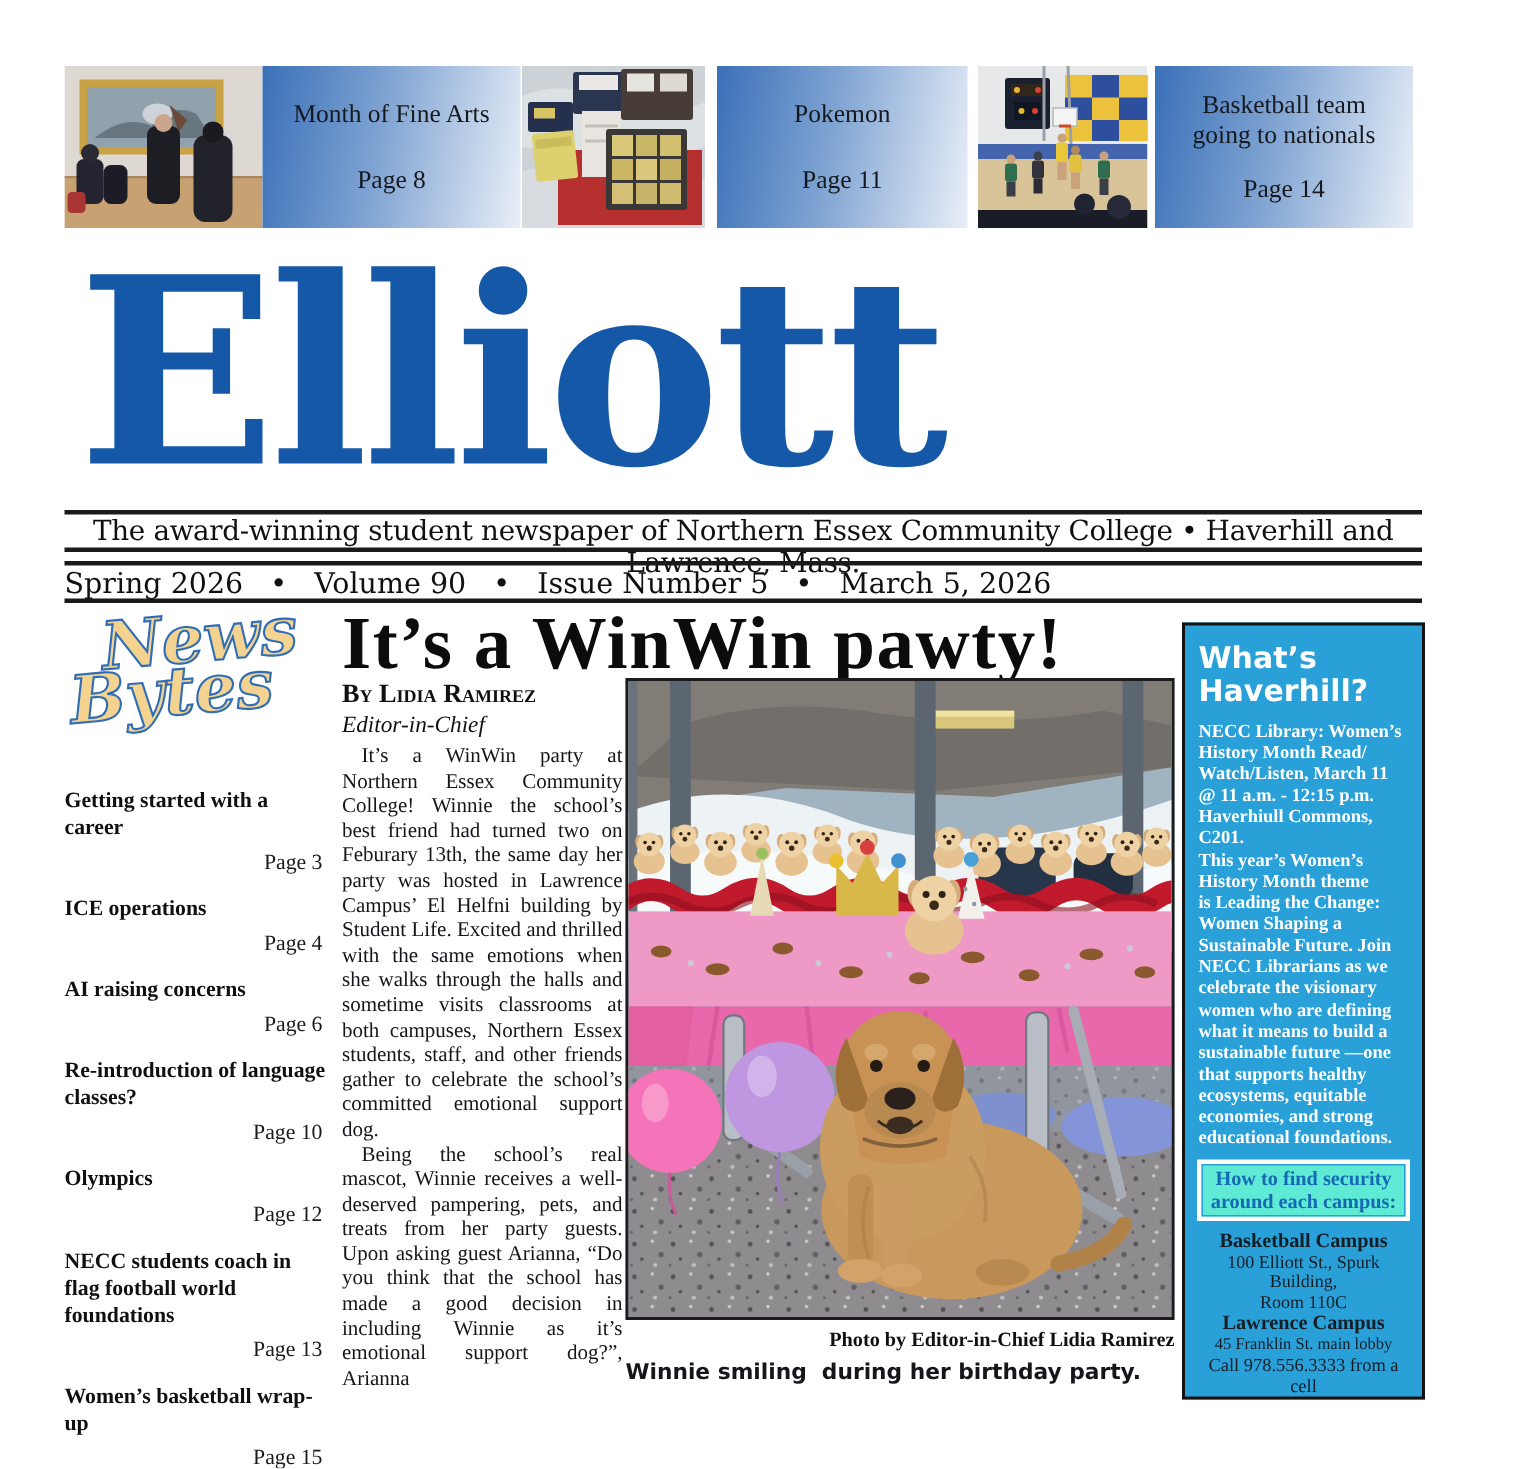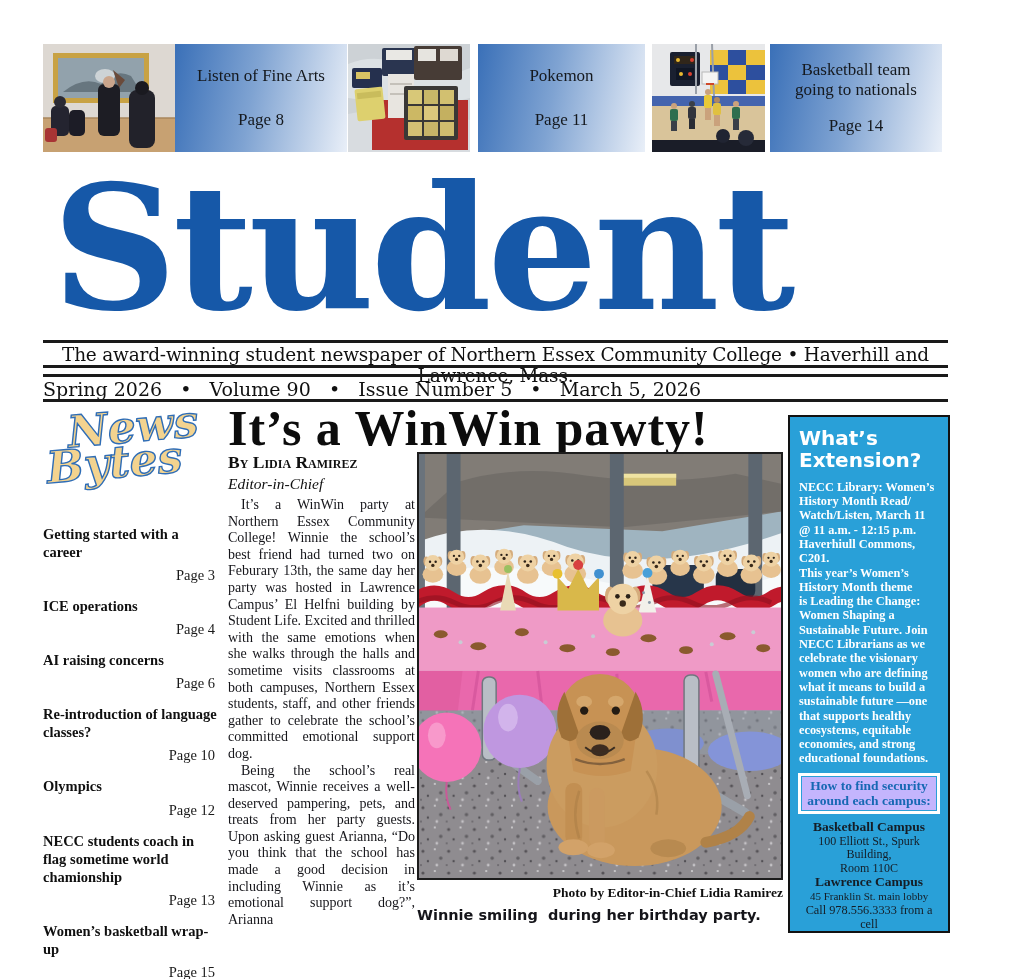--- a/index.html
+++ b/index.html
@@ -50,21 +50,21 @@
   .caption{font-family:"DejaVu Sans",sans-serif;font-weight:bold;font-size:14.5px;
     white-space:pre;color:#15151a;}
 
   
   .wh-box{background:#29a0d8;border:2px solid #121212;box-sizing:border-box;
     padding:10px 9px;overflow:hidden;}
   .wh-title{font-family:"DejaVu Sans",sans-serif;font-weight:bold;font-size:20px;
     line-height:1.12;color:#fff;white-space:pre-line;}
   .wh-body{margin-top:8px;font-weight:bold;font-size:12.3px;line-height:14.3px;color:#fff;
     white-space:pre-line;}
-  .sec-box{margin:10px 2px 0 2px;background:#c4b5fd;border:1.5px solid #2a9fd8;
+  .sec-box{margin:10px 2px 0 2px;background:#5eead4;border:1.5px solid #2a9fd8;
     box-shadow:0 0 0 3px #fff;padding:1px 0 2px 0;text-align:center;
     font-weight:bold;font-size:13.5px;line-height:1.12;color:#1668b3;white-space:pre-line;}
   .campus{margin-top:9px;text-align:center;color:#151d26;}
   .c-name{font-weight:bold;font-size:13.5px;line-height:1.1;}
   .c-addr{font-size:12px;line-height:1.12;white-space:pre-line;}
   .c-addr2{font-size:11px;line-height:1.15;}
   .c-phone{font-size:12.3px;line-height:1.16;white-space:pre-line;}
 </style>
 </head>
 <body>
@@ -86,21 +86,21 @@
       <rect x="86" y="46" width="26" height="58" rx="8" fill="#22222a"></rect>
       <circle cx="99" cy="44" r="7" fill="#1a1a20"></circle>
       <rect x="8" y="62" width="18" height="30" rx="5" fill="#242430"></rect>
       <rect x="26" y="66" width="16" height="26" rx="5" fill="#1c1c26"></rect>
       <circle cx="17" cy="58" r="6" fill="#2a2a34"></circle>
       <rect x="2" y="84" width="12" height="14" rx="3" fill="#a83434"></rect>
     </svg>
   </div>
 
   <div class="abs promo-box" style="left:175px;top:44px;width:172px;height:108px;">
-    <div class="promo-title">Listen of Fine Arts</div>
+    <div class="promo-title">Month of Fine Arts</div>
     <div class="promo-page">Page 8</div>
   </div>
 
   <div class="abs banner-img" style="left:348px;top:44px;width:122px;height:108px;">
     <svg width="122" height="108" viewBox="0 0 122 108">
       <rect width="122" height="108" fill="#cdd2d6"></rect>
       <path d="M0,20 q30,-12 60,4 q30,14 62,0 l0,30 q-40,12 -122,0 z" fill="#e3e7ea" opacity=".7"></path>
       <path d="M0,70 q40,-10 122,6 l0,32 -122,0 z" fill="#dfe3e6" opacity=".6"></path>
       <rect x="34" y="4" width="34" height="28" rx="2" fill="#2a3550"></rect>
       <rect x="38" y="6" width="26" height="10" fill="#e9e8e4"></rect>
@@ -184,21 +184,21 @@
           <rect x="37" y="75" width="6" height="10" fill="#2a2c34"></rect>
         </g>
     </svg>
   </div>
 
   <div class="abs promo-box" style="left:770px;top:44px;width:172px;height:108px;padding:8px 17px;">
     <div class="promo-title">Basketball team going to nationals</div>
     <div class="promo-page">Page 14</div>
   </div>
 
-  <div class="abs mast-observer" style="left:52px;top:162px;">Student</div>
+  <div class="abs mast-observer" style="left:52px;top:162px;">Elliott</div>
 
   <div class="abs rule" style="left:43px;top:340px;width:905px;"></div>
   <div class="abs tagline" style="left:43px;top:344px;width:905px;">The award-winning student newspaper of Northern Essex Community College • Haverhill and Lawrence, Mass.</div>
   <div class="abs rule" style="left:43px;top:365px;width:905px;"></div>
   <div class="abs rule" style="left:43px;top:374px;width:905px;"></div>
   <div class="abs dateline" style="left:43px;top:378px;width:905px;">Spring 2026   •   Volume 90   •   Issue Number 5   •   March 5, 2026</div>
   <div class="abs rule" style="left:43px;top:399px;width:905px;"></div>
 
   <div class="abs" style="left:43px;top:410px;width:176px;">
     <div class="nb-logo">
@@ -226,21 +226,21 @@
           <div class="nb-title">Re-introduction of language classes?</div>
           <div class="nb-page">Page 10</div>
         </div>
 
         <div class="nb-item">
           <div class="nb-title">Olympics</div>
           <div class="nb-page">Page 12</div>
         </div>
 
         <div class="nb-item">
-          <div class="nb-title">NECC students coach in flag sometime world chamionship</div>
+          <div class="nb-title">NECC students coach in flag football world foundations</div>
           <div class="nb-page">Page 13</div>
         </div>
 
         <div class="nb-item">
           <div class="nb-title">Women’s basketball wrap-up</div>
           <div class="nb-page">Page 15</div>
         </div>
 
       </div>
   </div>
@@ -398,21 +398,21 @@
       <ellipse cx="252" cy="398" rx="18" ry="9" fill="#b88a50"></ellipse>
       <path d="M162,340 q-8,24 0,48 M230,320 q14,20 10,44" stroke="#a87c44" stroke-width="2.5" fill="none" opacity=".5"></path>
     </svg>
   </div>
 
   <div class="abs credit" style="left:417px;top:885px;width:366px;">Photo by Editor-in-Chief Lidia Ramirez</div>
   <div class="abs caption" style="left:417px;top:907px;">Winnie smiling  during her birthday party.</div>
 
   <div class="abs wh-box" style="left:788px;top:415px;width:162px;height:518px;">
     <div class="wh-title">What’s
-Extension?</div>
+Haverhill?</div>
     <div class="wh-body">NECC Library: Women’s
 History Month Read/
 Watch/Listen, March 11
 @ 11 a.m. - 12:15 p.m.
 Haverhiull Commons,
 C201.
 This year’s Women’s
 History Month theme
 is Leading the Change:
 Women Shaping a

